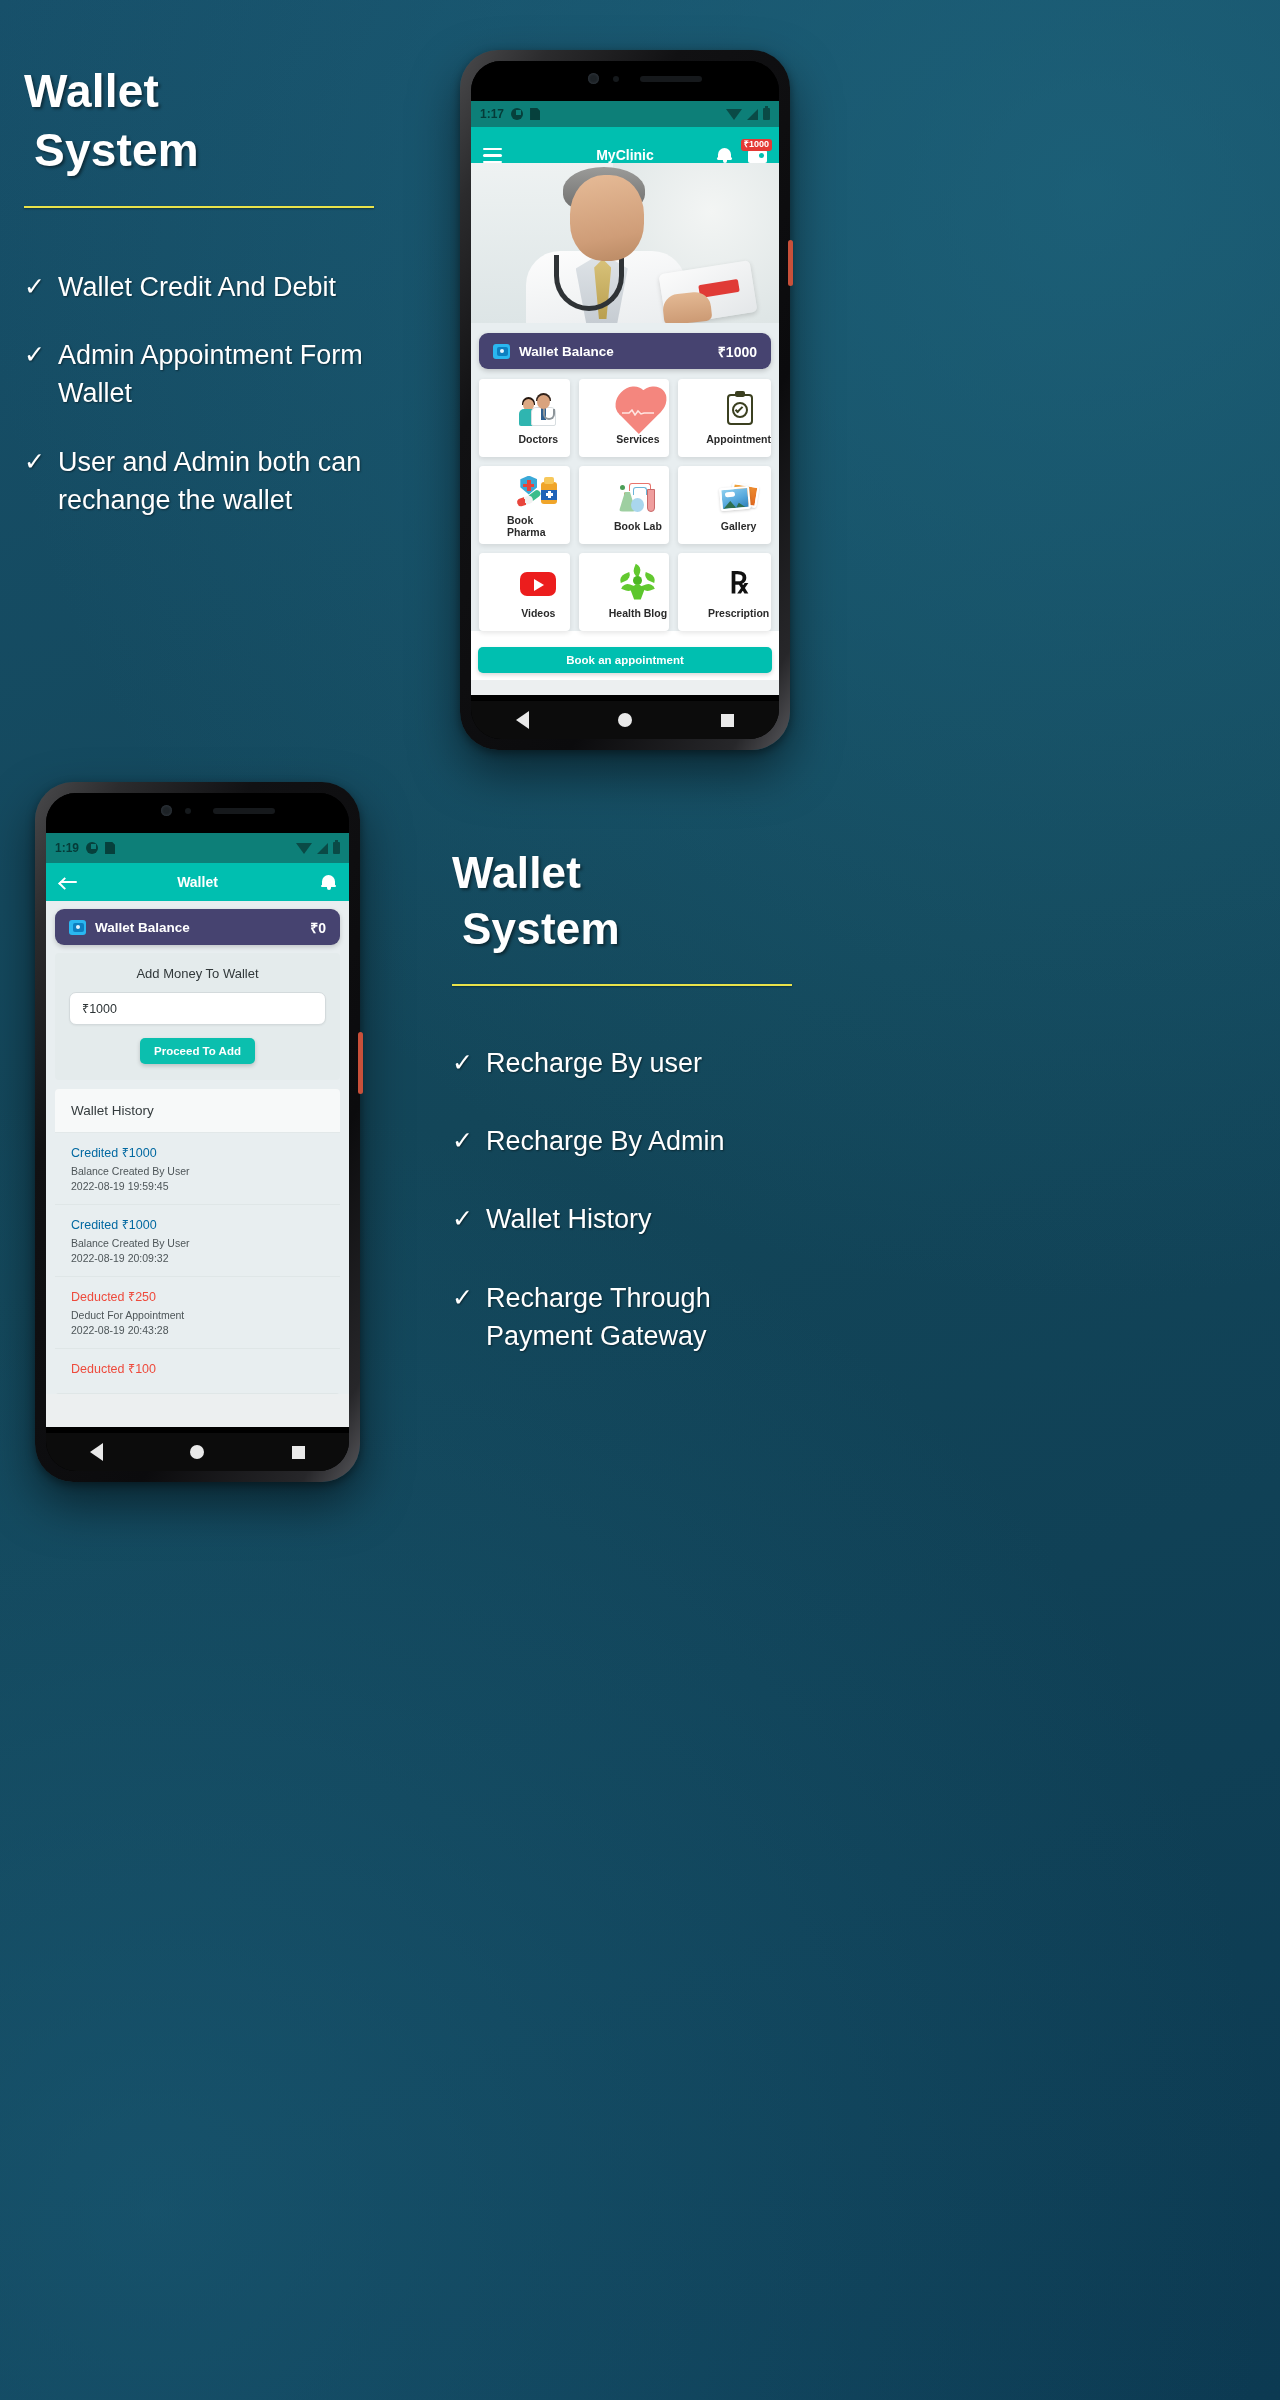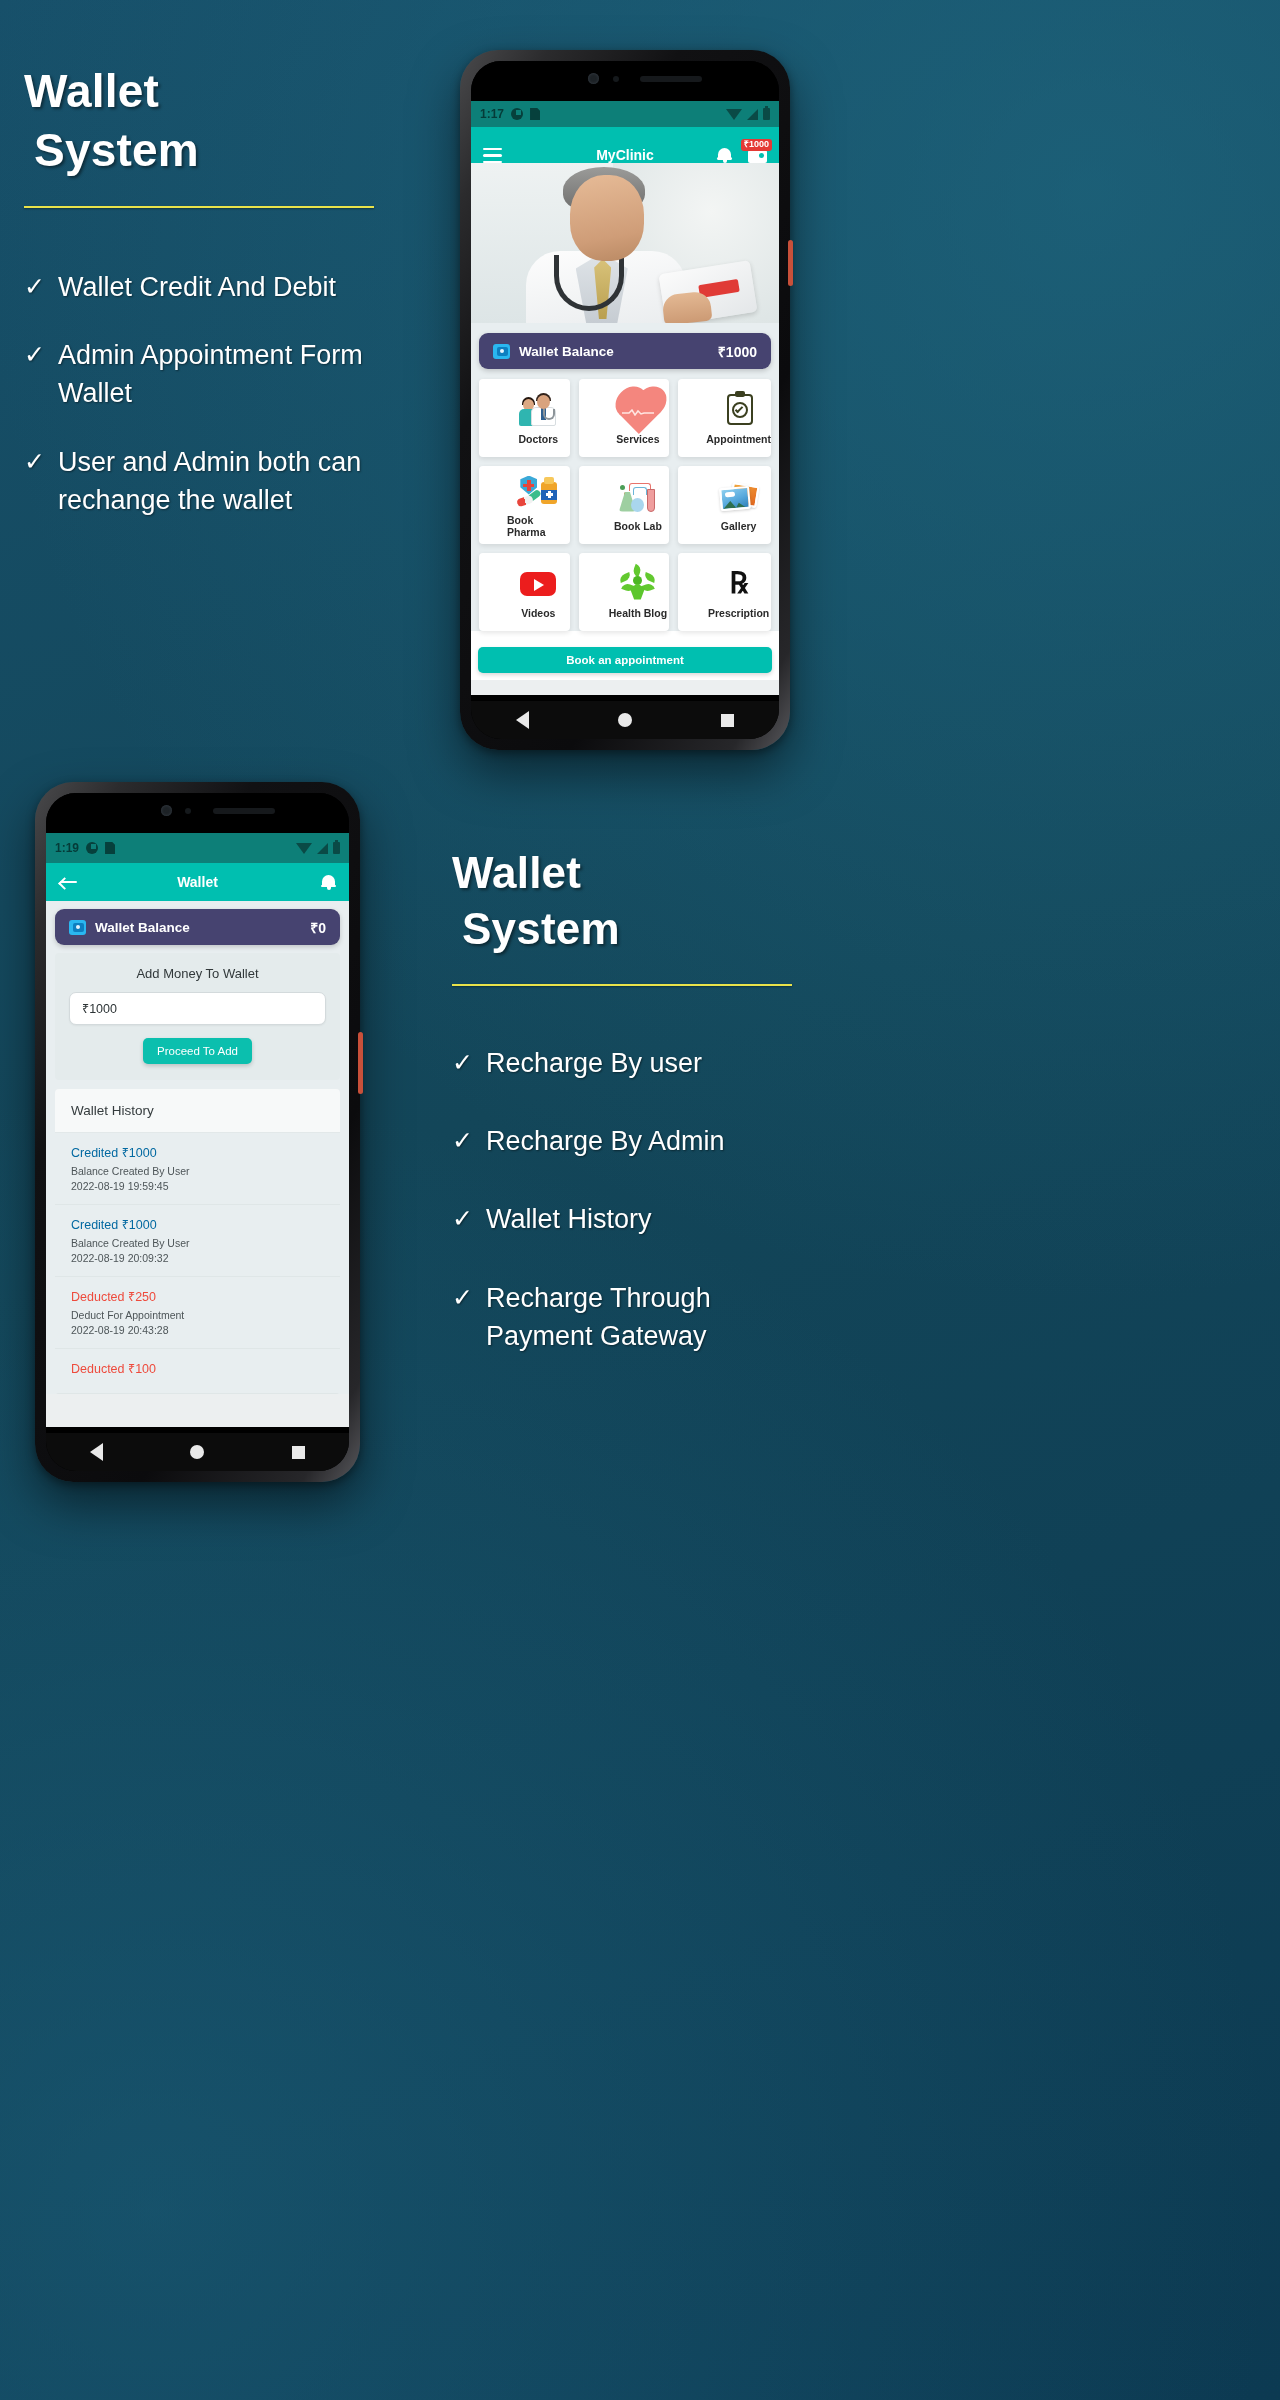--- a/index.html
+++ b/index.html
@@ -351,21 +351,21 @@
     background:#e4ebec; padding: 13px 14px 16px 14px; text-align:center;
   }
   .addmoney .title { font-size:13px; color:#31383a; margin-bottom:11px; font-weight:normal;}
   .amt-input {
     background:#fff; border:1px solid #d3dadc; border-radius:7px; height:33px;
     display:flex; align-items:center; padding:0 12px; font-size:12.5px; color:#2d3436;
     box-shadow: 0 1px 2px rgba(0,0,0,.05);
   }
   .proceed-row { display:flex; justify-content:center; margin-top:13px;}
   .proceed {
-    background:#0bbfae; color:#fff; font-size:11.5px; font-weight:normal;
+    background:#0bbfae; color:#fff; font-size:11.5px; font-weight:bold;
     border-radius:5px; padding:7px 14px; box-shadow:0 2px 4px rgba(0,0,0,.18);
   }
   .hist-head {
     background:#f7f9f9; padding: 14px 16px; font-size:13.5px; color:#343b3d;
     border-bottom:1px solid #e2e8e9;
   }
   .hist-item { padding: 11px 16px 12px 16px; border-bottom:1px solid #dfe6e7; }
   .hist-item .h-amt { font-size:12.5px; margin-bottom:4px; }
   .hist-item .h-amt.credit { color:#0369a1; }
   .hist-item .h-amt.debit { color:#ee4a3c; }

